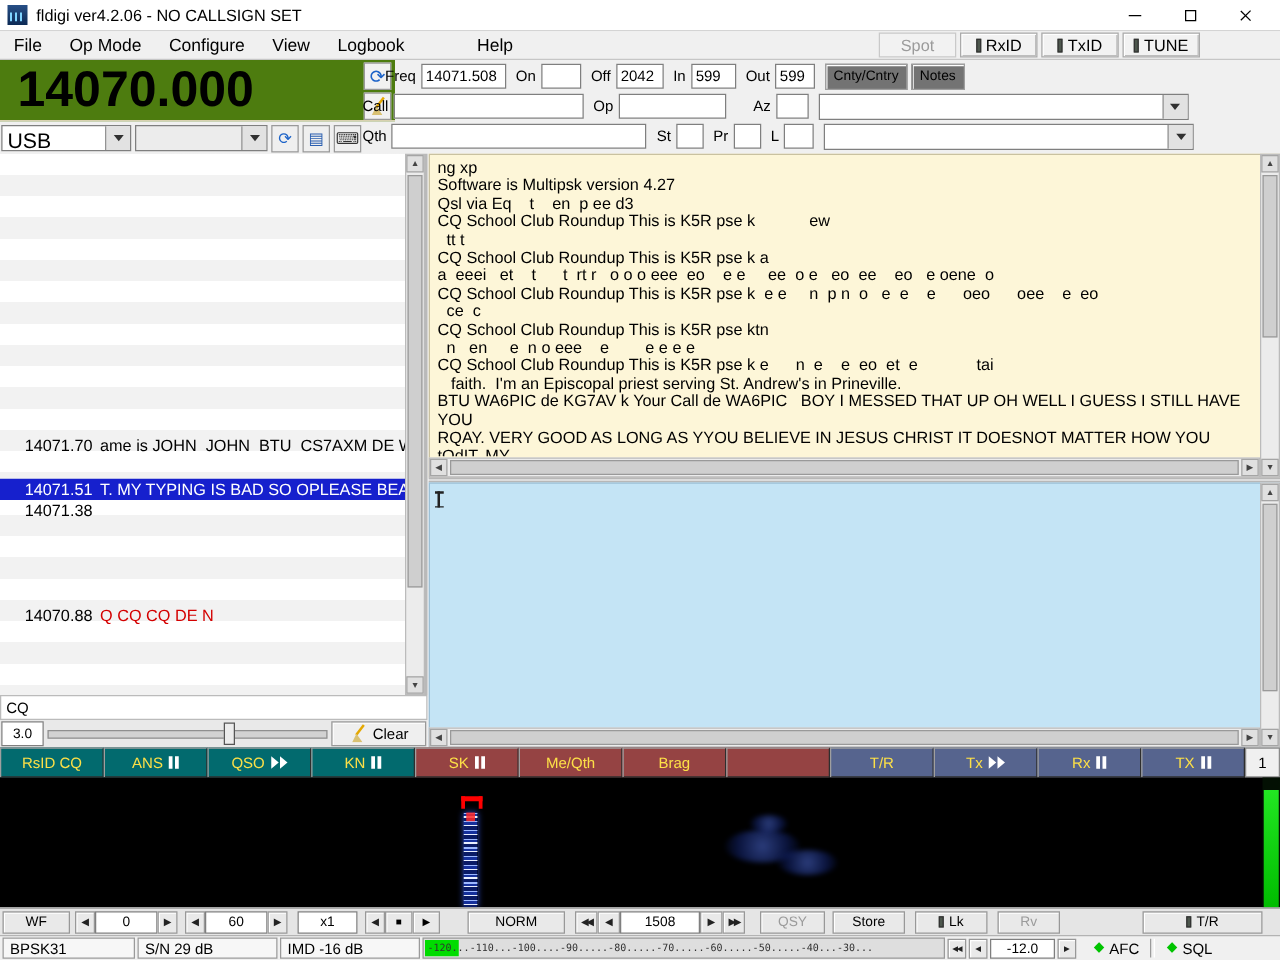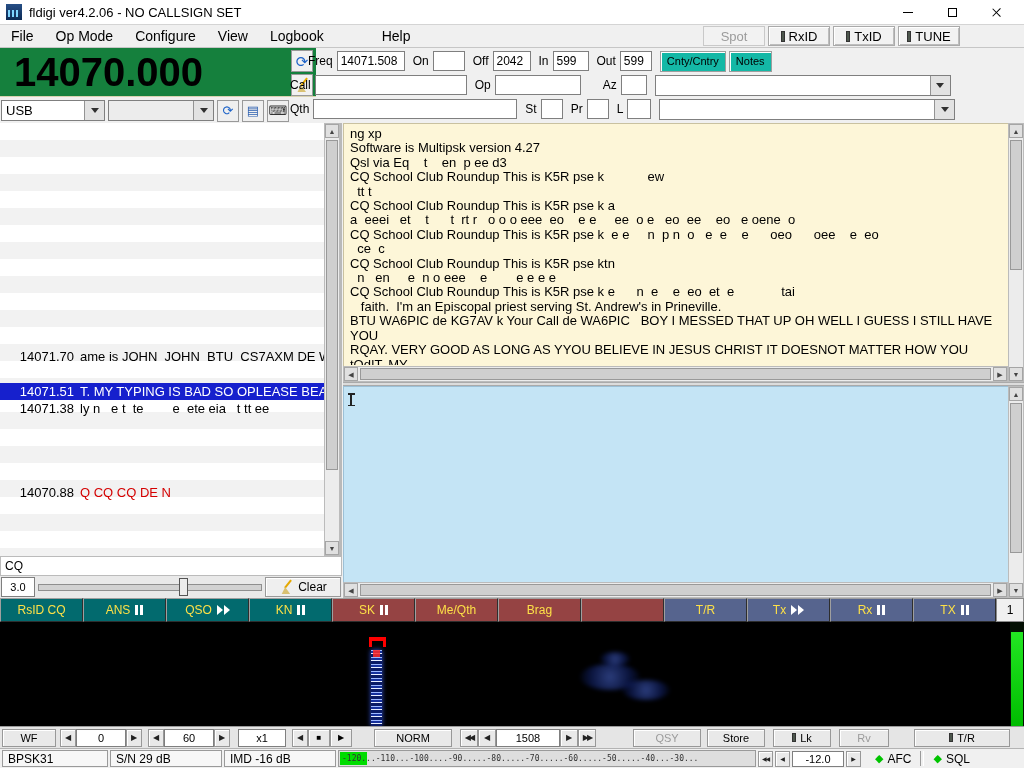--- a/index.html
+++ b/index.html
@@ -23,32 +23,32 @@
   .menubar{position:absolute;left:0;top:25px;width:1024px;height:23px;background:#f0f0f0;border-bottom:1px solid #c6c6c6;display:flex;align-items:center;font-size:14px}
   .mitem{padding:0 11px;line-height:22px}
   .mbar-right{margin-left:auto;display:flex;align-items:flex-end;gap:3px;margin-right:64px}
   .lightbtn{height:20px;min-width:62px;display:flex;align-items:center;justify-content:center;gap:4px;
     background:#f2f2f2;border:1px solid #aaa;box-shadow:inset 1px 1px 0 #fff,inset -1px -1px 0 #bdbdbd;font-size:13px;padding:0 7px}
   .lightbtn.dis{color:#9b9b9b;border-color:#c9c9c9;box-shadow:none}
   .ind{width:4px;height:11px;background:#4d574d;border:1px solid #333;flex:none}
 
   
   .topsec{position:absolute;left:0;top:48px;width:1024px;height:75px;background:#f0f0f0}
-  .freqpane{position:absolute;left:0;top:0;width:316px;height:49px;background:#15803d;border-bottom:1px solid #d8d2b0}
+  .freqpane{position:absolute;left:0;top:0;width:316px;height:49px;background:#4d7c0f;border-bottom:1px solid #d8d2b0}
   .freqdisp{position:absolute;left:14px;top:2px;font-size:40px;font-weight:bold;letter-spacing:0;line-height:44px}
   .sidebtn{position:absolute;width:22px;height:22px;background:#f1f1f1;border:1px solid #999;display:flex;align-items:center;justify-content:center}
   .swapglyph{color:#1d63c8;font-size:15px;line-height:15px}
   .broom{position:relative;width:14px;height:14px;flex:none}
   .broom::before{content:"";position:absolute;left:8px;top:-1px;width:2px;height:10px;background:#e5a800;transform:rotate(38deg)}
   .broom::after{content:"";position:absolute;left:1px;bottom:0;width:10px;height:7px;background:#d9c172;clip-path:polygon(15% 100%,50% 0,100% 100%)}
 
   .logrow{position:absolute;left:296px;height:22px;display:flex;align-items:center}
   .lbl{font-size:12px;margin:0 4px 0 8px;white-space:nowrap}
   .inp{height:20px;border:1px solid #7f7f7f;background:#fff;font-size:12px;padding:0 3px;font-family:"Liberation Sans",sans-serif;color:#000}
-  .minibtn{height:21px;border:1px solid #9e9e9e;background:#14b8a6;box-shadow:inset 1px 1px 0 #fff;font-size:11px;padding:0 6px;display:flex;align-items:center;white-space:nowrap}
+  .minibtn{height:21px;border:1px solid #9e9e9e;background:#737373;box-shadow:inset 1px 1px 0 #fff;font-size:11px;padding:0 6px;display:flex;align-items:center;white-space:nowrap}
   .combo{height:21px;border:1px solid #7f7f7f;background:#fff;position:relative}
   .combo .arrowbox{position:absolute;right:0;top:0;width:20px;height:100%;background:#e2e2e2;border-left:1px solid #939393;display:flex;align-items:center;justify-content:center}
   .dn{width:0;height:0;border-left:4px solid transparent;border-right:4px solid transparent;border-top:5px solid #303030}
   .moderow{position:absolute;left:0;top:50px;width:316px;height:25px;display:flex;align-items:center;gap:3px;padding-left:1px}
   .smallsq{width:22px;height:22px;background:#efefef;border:1px solid #999;display:flex;align-items:center;justify-content:center;font-size:13px}
 
   
   .browser{position:absolute;left:0;top:123px;width:342px;height:433px;border-right:2px solid #b9b9b9;
     background:repeating-linear-gradient(180deg,#ffffff 0 17px,#f2f2f2 17px 34px)}
   .chan{position:absolute;left:0;width:326px;height:17px;display:flex;font-size:13px;line-height:17px;overflow:hidden}
@@ -223,21 +223,21 @@
     <input class="inp" style="width: 24px;" readonly="" value="">
     <div class="combo" style="width:296px;margin-left:8px">
       <div class="arrowbox">
           <span class="dn"></span>
         </div>
     </div>
   </div>
 
   <div class="moderow">
     <div class="combo" style="width:104px;background:#fff">
-      <span style="position:absolute;left:4px;top:2px;font-size:13px">USB</span>
+      <span style="position:absolute;left:4px;top:2px;font-size:17px">USB</span>
       <div class="arrowbox">
           <span class="dn"></span>
         </div>
     </div>
     <div class="combo" style="width:106px;background:#ececec">
       <div class="arrowbox">
           <span class="dn"></span>
         </div>
     </div>
     <div class="smallsq">
@@ -256,21 +256,20 @@
   <div class="chan" style="top:225px">
     <span class="cfreq">14071.70</span>
     <span class="ctext">ame is JOHN  JOHN  BTU  CS7AXM DE W</span>
   </div>
   <div class="chan sel" style="top:260px">
     <span class="cfreq">14071.51</span>
     <span class="ctext">T. MY TYPING IS BAD SO OPLEASE BEA</span>
   </div>
   <div class="chan" style="top:277px">
     <span class="cfreq">14071.38</span>
-    <span class="ctext">ly n   e t  te        e  ete eia   t tt ee</span>
   </div>
   <div class="chan red" style="top:361px">
     <span class="cfreq">14070.88</span>
     <span class="ctext">Q CQ CQ DE N</span>
   </div>
   <div class="vscroll" style="right:0;top:0;bottom:0">
     <div class="sarr" style="top:0;left:0">▲</div>
     <div class="sthumb" style="left:1px;right:1px;top:16px;height:330px"></div>
     <div class="sarr" style="bottom:0;left:0">▼</div>
   </div>
@@ -416,21 +415,21 @@
     </div>
   <div class="wbtn" style="width:22px">
       <span class="glyph8">▶</span>
     </div>
   <div class="wbtn" style="width:78px;margin-left:22px">NORM</div>
   <div class="wbtn warr" style="width:18px;margin-left:8px;letter-spacing:-2px">◀◀</div>
   <div class="wbtn warr" style="width:18px">◀</div>
   <div class="winp" style="width:64px">1508</div>
   <div class="wbtn warr" style="width:18px">▶</div>
   <div class="wbtn warr" style="width:18px;letter-spacing:-2px">▶▶</div>
-  <div class="wbtn dis" style="width:68px;margin-left:37px">QSY</div>
+  <div class="wbtn dis" style="width:52px;margin-left:12px">QSY</div>
   <div class="wbtn" style="width:58px;margin-left:6px">Store</div>
   <div class="wbtn" style="width:58px;margin-left:8px;gap:4px">
       <span class="ind" style="height:9px"></span>
       <span>Lk</span>
     </div>
   <div class="wbtn dis" style="width:50px;margin-left:8px">Rv</div>
   <div class="wbtn" style="width:96px;margin-left:auto;margin-right:14px;gap:4px">
       <span class="ind" style="height:9px"></span>
       <span>T/R</span>
     </div>

